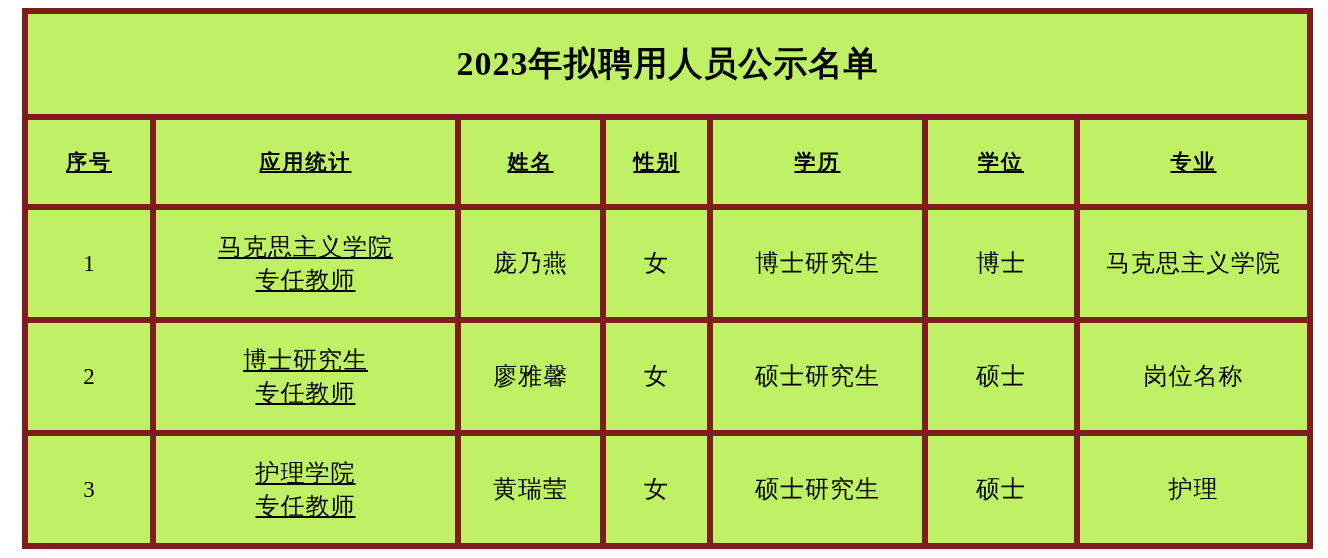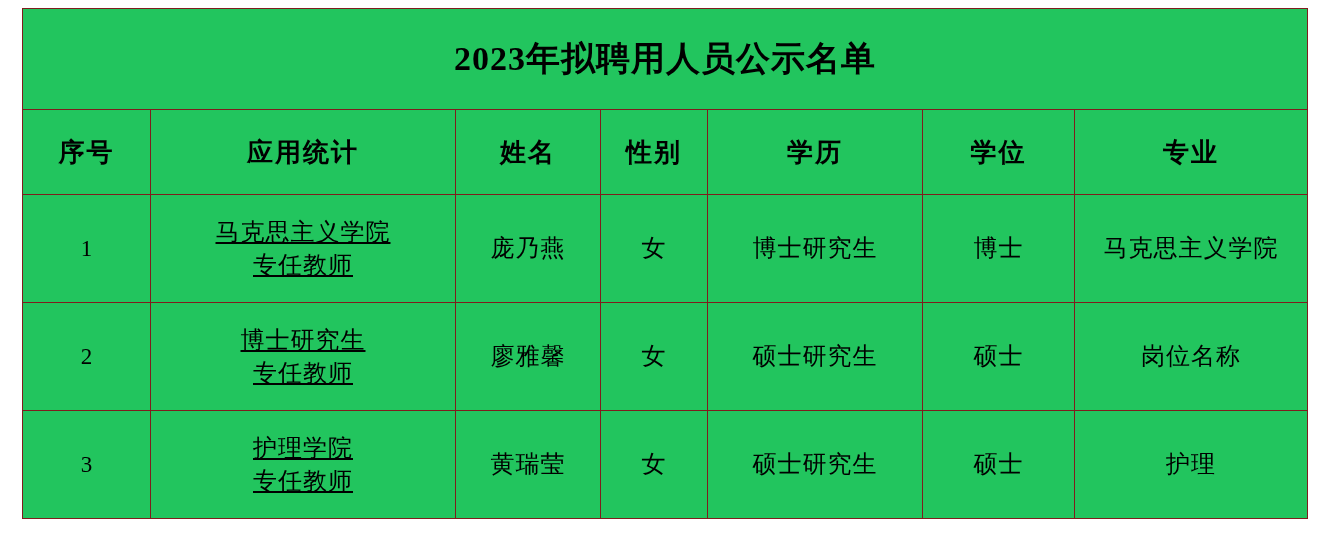--- a/index.html
+++ b/index.html
@@ -23,38 +23,39 @@
   table.notice-table {
     border-collapse: collapse;
     table-layout: fixed;
     margin-left: 22px;
     margin-top: 8px;
     width: 1285px;
     background: #ffffff;
   }
   table.notice-table td,
   table.notice-table th {
-    border: 1px solid #7f1d1d;
+    border: 6px solid #7f1d1d;
     text-align: center;
     vertical-align: middle;
     padding: 0;
-    background: #22c55e;
+    background: #bef264;
   }
   .title-cell {
     height: 100px;
     font-size: 34px;
     font-weight: bold;
     letter-spacing: 1px;
     font-family: "Liberation Serif", "DejaVu Serif", serif;
   }
   .header-cell {
     height: 84px;
-    font-size: 26px;
+    font-size: 21px;
     font-weight: bold;
     letter-spacing: 2px;
+    text-decoration: underline;
   }
   .body-cell {
     height: 107px;
     font-size: 24px;
     font-weight: normal;
     letter-spacing: 1px;
     line-height: 1.35;
   }
   .body-cell.idx {
     font-size: 23px;

